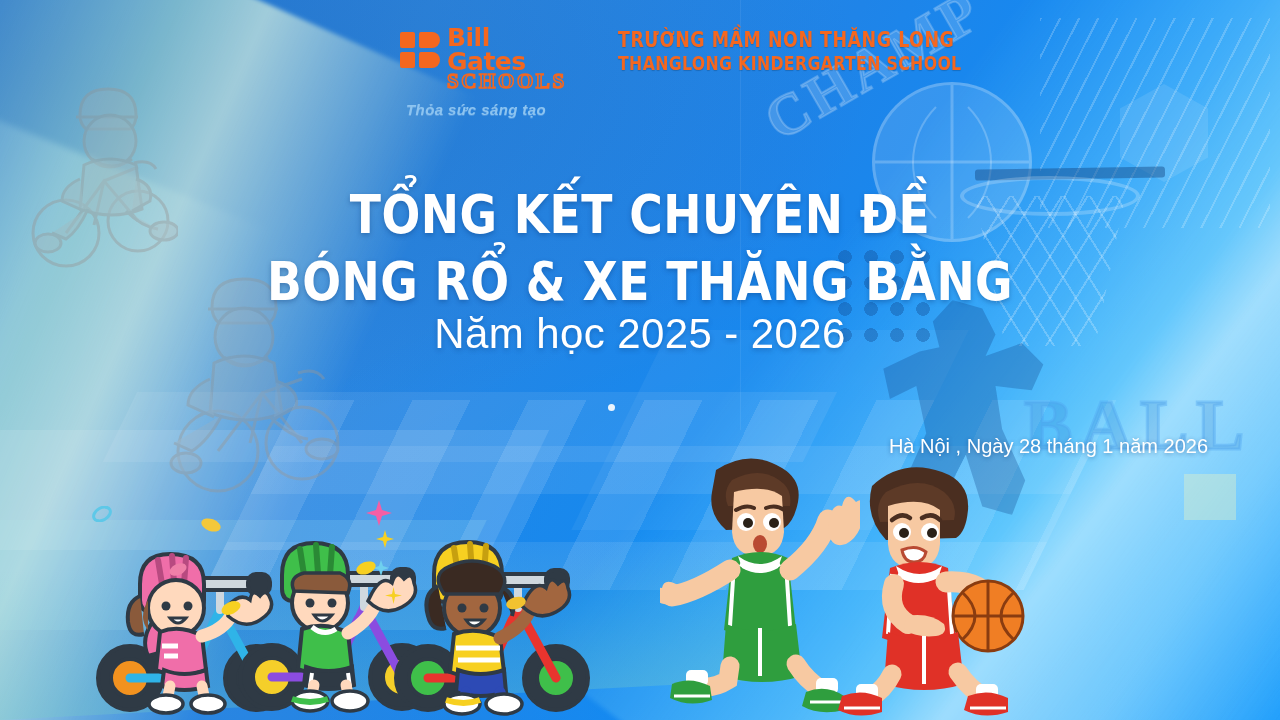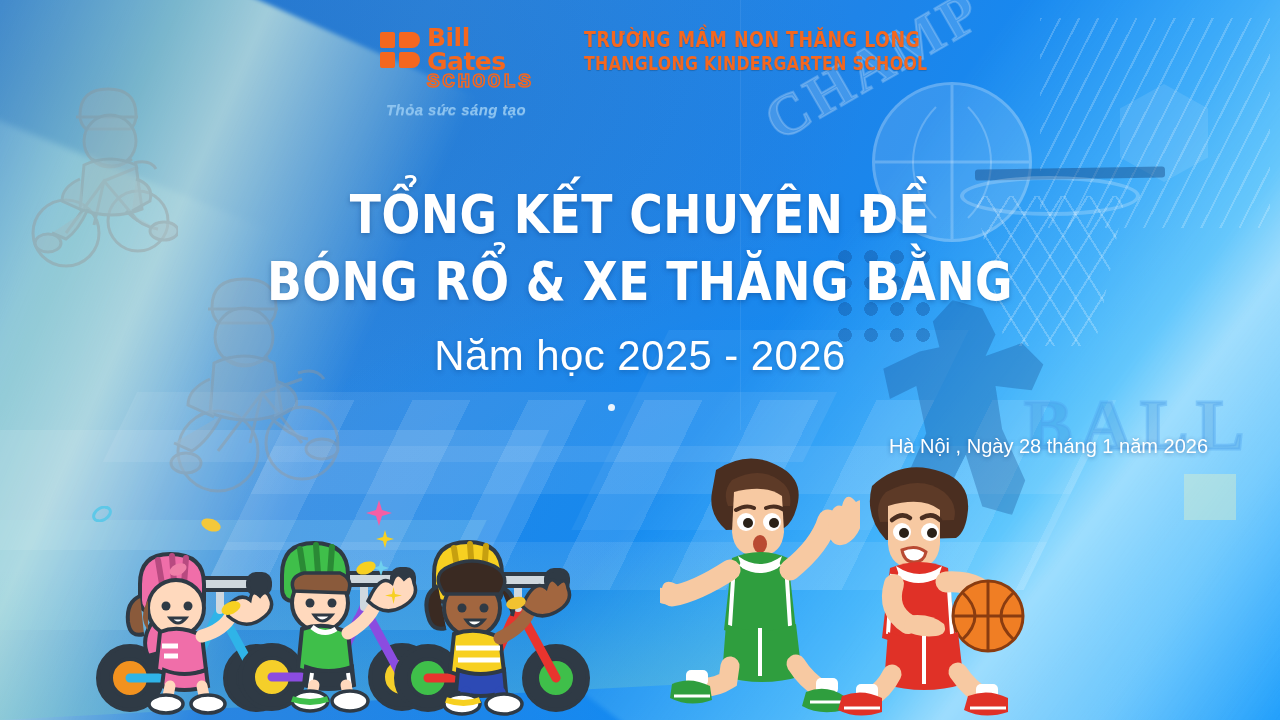--- a/index.html
+++ b/index.html
@@ -109,52 +109,52 @@
     font-family:"Liberation Serif", serif; font-weight:700; font-size:56px; letter-spacing:5px;
     color:rgba(40,120,200,.20); -webkit-text-stroke:3px rgba(80,165,240,.40);
   }
   .bb .l2{ font-size:72px; letter-spacing:8px; }
   .bb-sq{ position:absolute; right:44px; top:474px; width:52px; height:46px; background:rgba(225,240,200,.42); }
 
   
   .ghost{ position:absolute; filter:grayscale(1) brightness(1.06); opacity:.42; }
 
   
-  .header{ position:absolute; left:380px; top:26px; display:flex; align-items:flex-start; }
+  .header{ position:absolute; left:400px; top:26px; display:flex; align-items:flex-start; gap:14px; }
   .logo-block{ width:176px; }
   .logo-row{ display:flex; align-items:center; gap:7px; }
   .winmark{ width:40px; height:36px; display:grid; grid-template-columns:15px 21px; grid-template-rows:16px 16px; gap:4px; }
   .winmark i{ display:block; background:#f4671f; border-radius:2px; }
   .winmark i:nth-child(2){ border-radius:2px 8px 8px 2px; }
   .winmark i:nth-child(4){ border-radius:2px 8px 8px 2px; }
   .bill{ color:#f4671f; font-size:25px; font-weight:700; line-height:.95; letter-spacing:-.5px;
          font-family:"DejaVu Sans", sans-serif; }
   .schools{ color:transparent; font-size:21px; font-weight:700; letter-spacing:2.6px; line-height:1;
-            margin-left:47px; margin-top:-3px; -webkit-text-stroke:1.6px #f4671f; font-family:Liberation Mono, monospace; }
+            margin-left:47px; margin-top:-3px; -webkit-text-stroke:1.6px #f4671f; font-family:Liberation Serif, serif; }
   .tagline{ margin-top:9px; margin-left:6px; color:#8dc4f0; font-style:italic; font-weight:700;
             font-size:15px; letter-spacing:.4px; text-shadow:0 1px 0 rgba(255,255,255,.18); }
 
   .school-names{ margin-top:3px;margin-left:28px; }
   .sn1,.sn2{ color:#f4671f; font-weight:700; font-family:"DejaVu Sans Condensed","DejaVu Sans", sans-serif;
              transform:scaleX(.92); transform-origin:left center; white-space:nowrap;
              text-shadow:0 1px 1px rgba(0,0,0,.18); }
   .sn1{ font-size:21px; letter-spacing:.6px; line-height:1.12; }
   .sn2{ font-size:19px; letter-spacing:.4px; line-height:1.12; }
 
   
   .titles{ position:absolute; left:0; right:0; top:186px; text-align:center; }
   .t1,.t2{
     color:#fff; font-weight:700; font-family:"DejaVu Sans Condensed","Liberation Sans", sans-serif;
     transform:scaleX(.94); letter-spacing:.5px; line-height:1.06;
     text-shadow:0 2px 6px rgba(10,50,110,.35);
   }
   .t1{ font-size:54px; }
   .t2{ font-size:54px; margin-top:10px; }
   .subtitle{
-    margin-top:22px; color:#fff; font-size:42px; font-weight:400;
+    color:#fff; font-size:42px; font-weight:400;
     font-family:"Liberation Sans", sans-serif; letter-spacing:.4px;
     text-shadow:0 2px 5px rgba(10,50,110,.30);
   }
   .datetext{
     position:absolute; right:72px; top:435px; color:#fff; font-size:20px; font-weight:400;
     font-family:"Liberation Sans", sans-serif; text-shadow:0 1px 4px rgba(10,50,110,.45);
     white-space:nowrap;
     text-align:center;
   }
 

